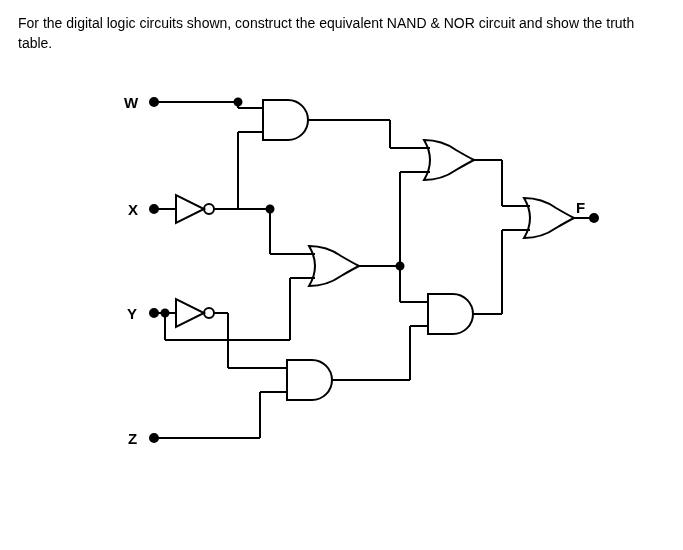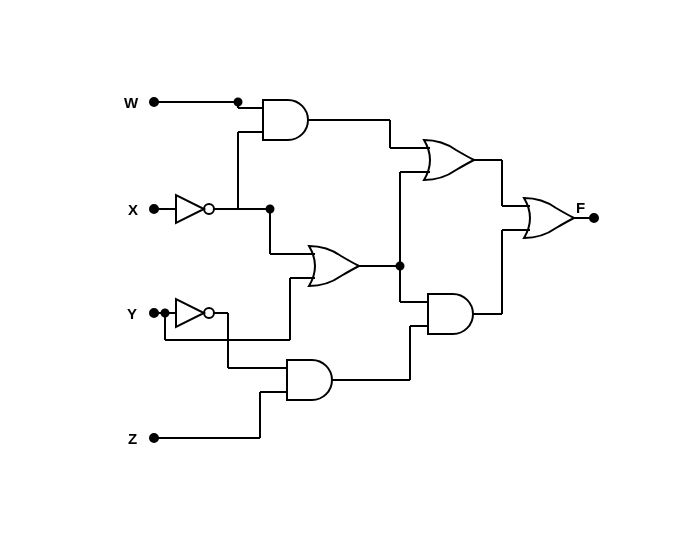--- a/index.html
+++ b/index.html
@@ -36,20 +36,21 @@
     font-weight: 700;
     font-size: 15px;
     font-family: Arial, Helvetica, sans-serif;
   }
 </style>
 </head>
 <body>
 
 <div class="page">
 
+  <div class="question">For the digital logic circuits shown, construct the equivalent NAND &amp; NOR circuit and show the truth table.</div>
 
   <div class="diagram">
 
     
     <div class="label" style="left:64px; top:24px;">W</div>
     <div class="label" style="left:68px; top:131px;">X</div>
     <div class="label" style="left:67px; top:235px;">Y</div>
     <div class="label" style="left:68px; top:360px;">Z</div>
     <div class="label" style="left:516px; top:129px;">F</div>
 

